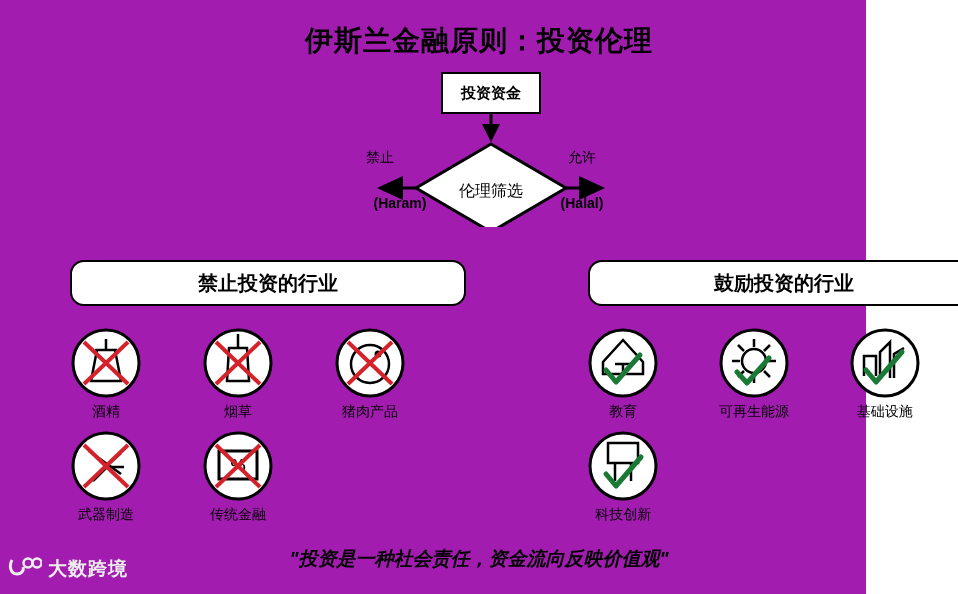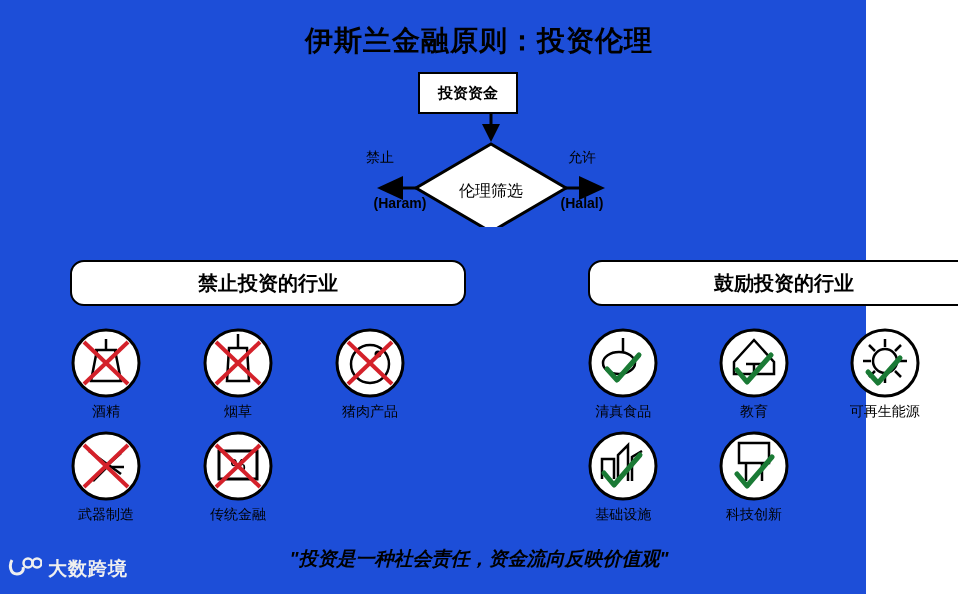--- a/index.html
+++ b/index.html
@@ -3,36 +3,36 @@
 <meta charset="utf-8">
 <title>Islamic Finance Principles</title>
 <style>
   * { box-sizing: border-box; margin: 0; padding: 0; }
   html, body {
     width: 958px; height: 594px;
     background: #ffffff;
     font-family: "Liberation Sans", "DejaVu Sans", sans-serif;
     overflow: hidden;
   }
-  #root { position: relative; width: 866px; height: 594px; background:#1d4ed8; }
+  #root { position: relative; width: 866px; height: 594px; background:#a21caf; }
 
   
   .title {
     position: absolute; top: 22px; left: 0; width: 958px;
     text-align: center;
     font-size: 28px; font-weight: bold; color: #000;
     letter-spacing: 1px;
     white-space: nowrap;
   }
 
   
   .flow { position: absolute; left: 0; top: 62px; width: 958px; height: 165px; }
 
   .fund-box {
-    position: absolute; left: 418px; top: 10px;
+    position: absolute; left: 441px; top: 10px;
     width: 100px; height: 42px;
     border: 2px solid #000; background: #fff;
     display: flex; align-items: center; justify-content: center;
     font-size: 15px; font-weight: bold; color: #000;
   }
 
   .flow svg { position: absolute; left: 0; top: 0; }
 
   .diamond-label {
     position: absolute; left: 431px; top: 119px;
@@ -204,31 +204,20 @@
           <line x1="15" y1="16" x2="59" y2="58" stroke="#d4212a" stroke-width="4"></line>
           <line x1="59" y1="16" x2="15" y2="58" stroke="#d4212a" stroke-width="4"></line>
         </svg>
       </div>
       <div class="cap">传统金融</div>
     </div>
   </div>
 
   <div class="grid right">
 
-    <div class="cell">
-      <div class="ico">
-        <svg width="74" height="74" viewBox="0 0 74 74">
-          <circle cx="37" cy="37" r="33" fill="#fff" stroke="#000" stroke-width="3"></circle>
-          <line x1="37" y1="12" x2="37" y2="26" stroke="#000" stroke-width="2.5"></line>
-          <ellipse cx="33" cy="37" rx="16" ry="11" fill="none" stroke="#000" stroke-width="2.5"></ellipse>
-          <path d="M21 43 L31 54 L53 29" fill="none" stroke="#1a7a35" stroke-width="5" stroke-linecap="round" stroke-linejoin="round"></path>
-        </svg>
-      </div>
-      <div class="cap">清真食品</div>
-    </div>
 
 
     <div class="cell">
       <div class="ico">
         <svg width="74" height="74" viewBox="0 0 74 74">
           <circle cx="37" cy="37" r="33" fill="#fff" stroke="#000" stroke-width="3"></circle>
           <path d="M37 14 L57 36 L57 48 L17 48 L17 36 Z" fill="none" stroke="#000" stroke-width="2.5"></path>
           <line x1="29" y1="38" x2="45" y2="38" stroke="#000" stroke-width="2.5"></line>
           <line x1="37" y1="38" x2="37" y2="48" stroke="#000" stroke-width="2.5"></line>
           <path d="M20 44 L30 56 L54 29" fill="none" stroke="#1a7a35" stroke-width="5" stroke-linecap="round" stroke-linejoin="round"></path>

